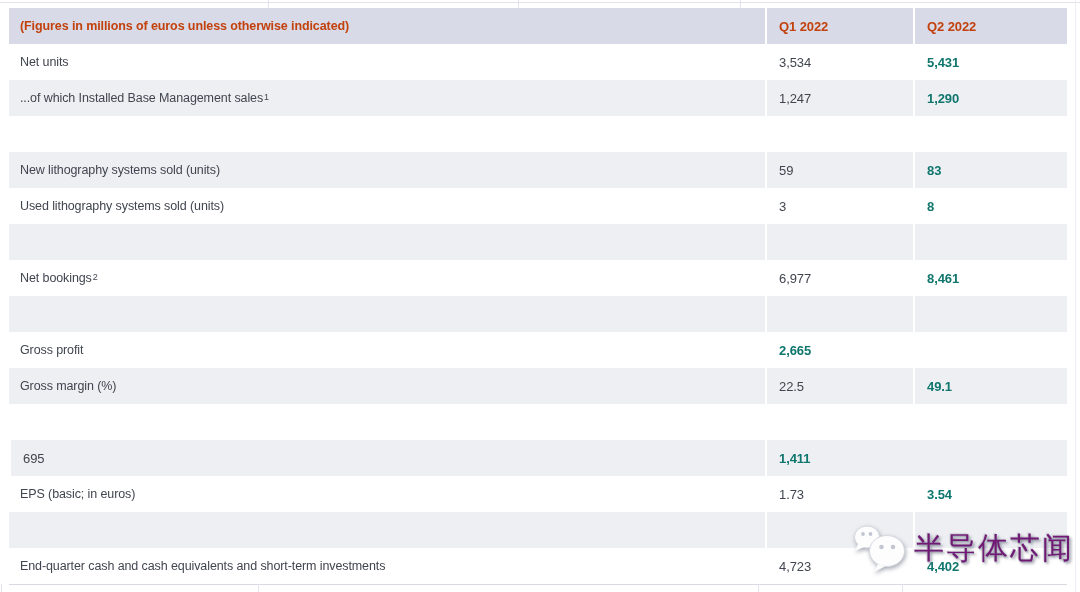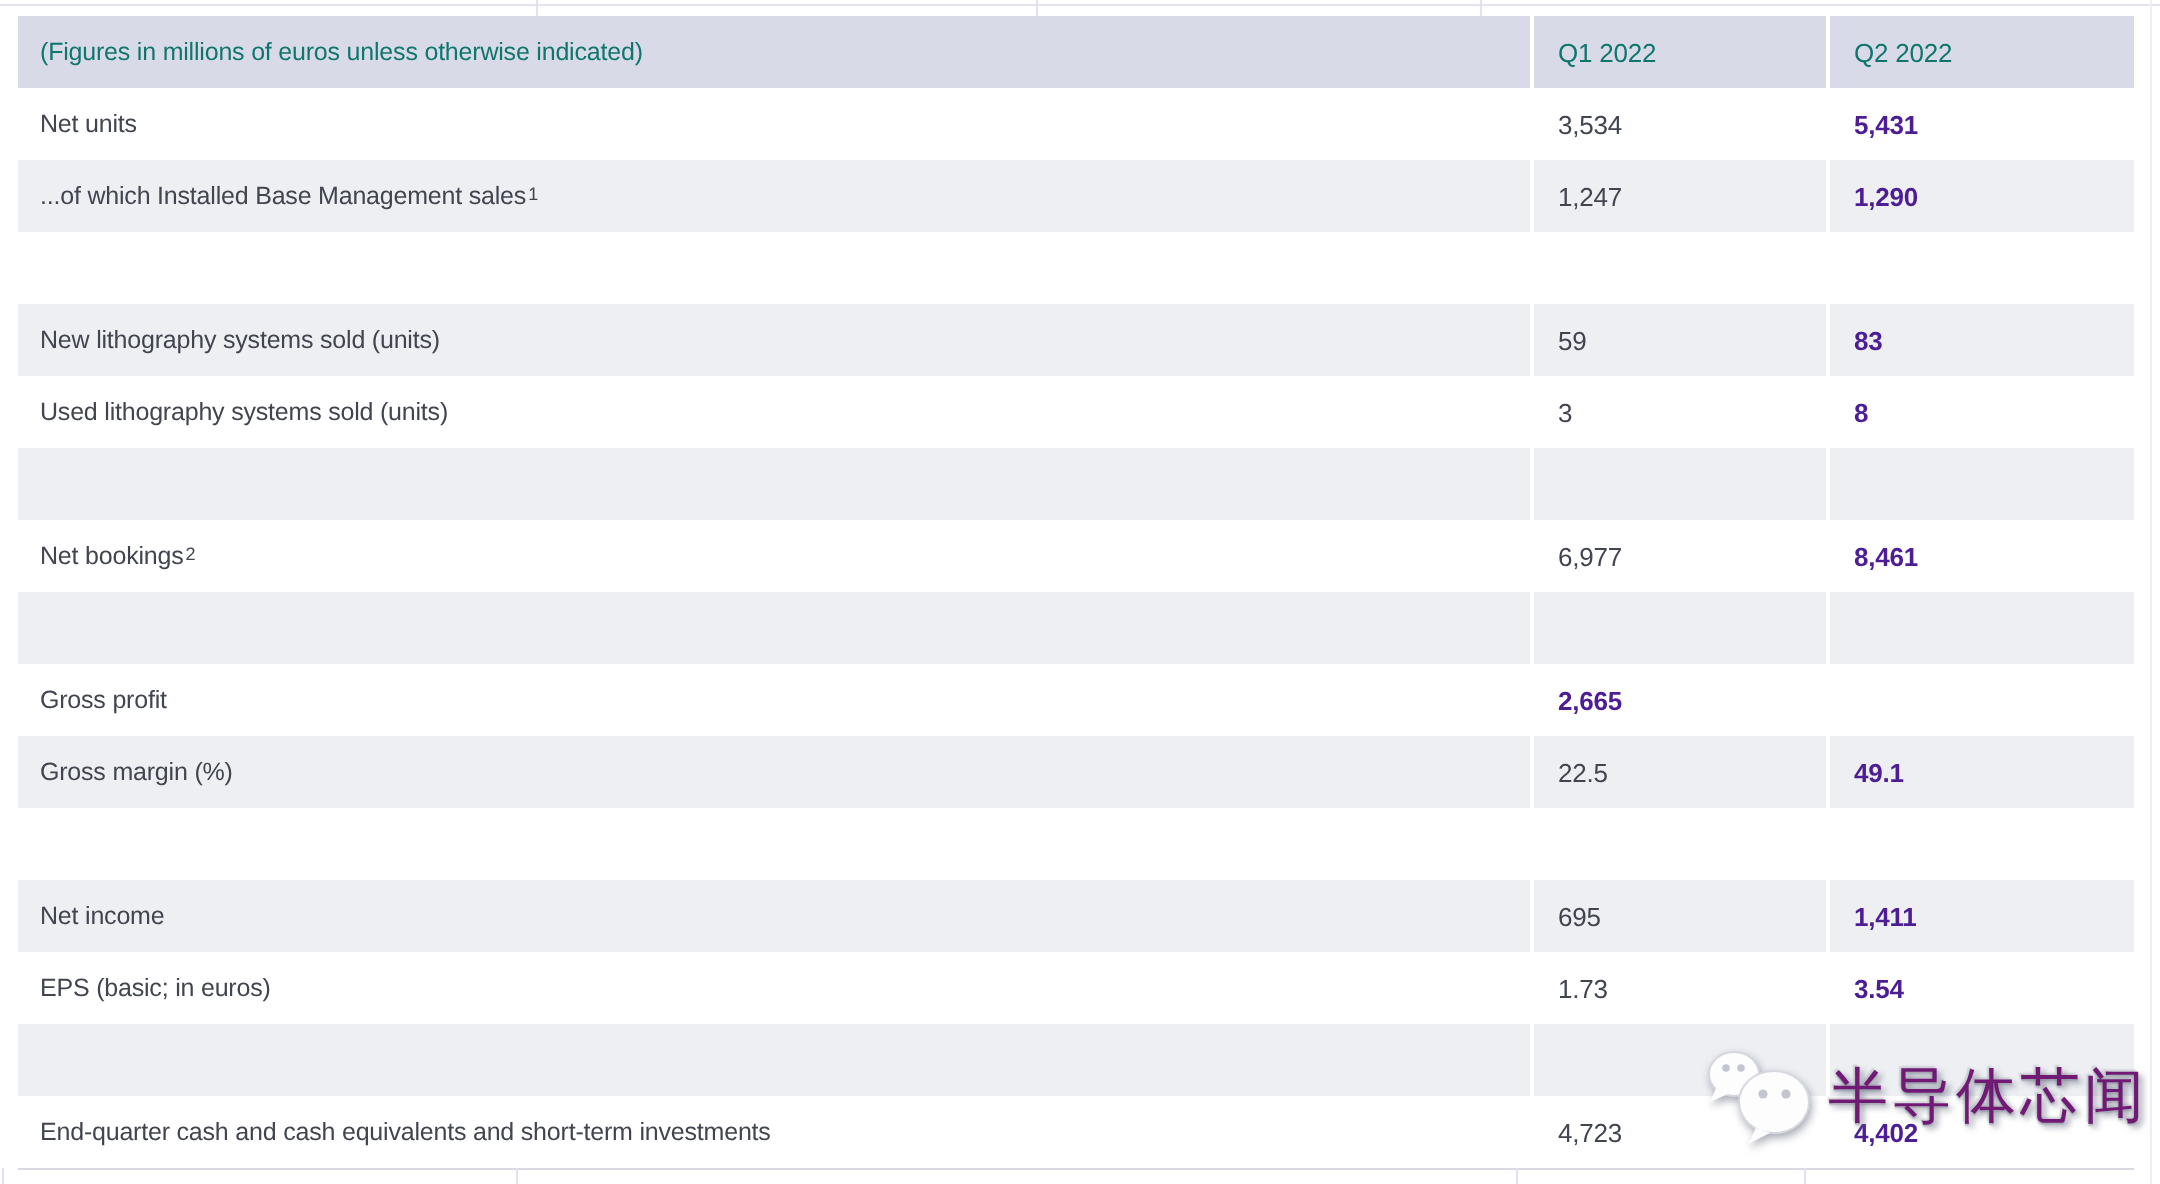--- a/index.html
+++ b/index.html
@@ -15,31 +15,31 @@
   
   .table{
     position:absolute;left:9px;top:8px;width:1058px;
   }
   .trow{
     display:grid;
     grid-template-columns:756px 148px 154px;
     height:36px;align-items:center;
   }
   .thead{background:#d8dae7;}
-  .thead .cell{color:#0f766e;font-weight:normal;font-size:12.5px;}
+  .thead .cell{color:#c2410c;font-weight:bold;font-size:12.5px;}
   .cell{
     padding-left:11px;box-sizing:border-box;height:100%;
     display:flex;align-items:center;
     font-size:12.5px;color:#41454f;letter-spacing:-0.1px;
     white-space:nowrap;overflow:hidden;
   }
   .cell.q{border-left:2px solid #ffffff;padding-left:12px;font-size:13px;}
   .rows .trow:nth-child(even){background:#edeff3;}
   .rows .trow:nth-child(odd){background:#ffffff;}
-  .cell.q2{color:#4c1d95;font-weight:bold;}
+  .cell.q2{color:#0f766e;font-weight:bold;}
   sup{font-size:9px;line-height:0;position:relative;top:-1px;margin-left:1px;color:#41454f;}
   .tbottom{position:absolute;left:9px;top:584px;width:1058px;height:1px;background:#d9d9e3;}
 
   
   .watermark{
     position:absolute;left:852px;top:520px;width:220px;height:56px;
     display:flex;align-items:center;pointer-events:none;
   }
   .wm-text{
     font-size:30px;letter-spacing:2px;color:#701a75;
@@ -127,21 +127,20 @@
     <div class="cell q q2">49.1</div>
   </div>
 
   <div class="trow">
     <div class="cell lbl"></div>
     <div class="cell q q1"></div>
     <div class="cell q q2"></div>
   </div>
 
   <div class="trow">
-    <div class="cell lbl">Net income</div>
     <div class="cell q q1">695</div>
     <div class="cell q q2">1,411</div>
   </div>
 
   <div class="trow">
     <div class="cell lbl">EPS (basic; in euros)</div>
     <div class="cell q q1">1.73</div>
     <div class="cell q q2">3.54</div>
   </div>
 

